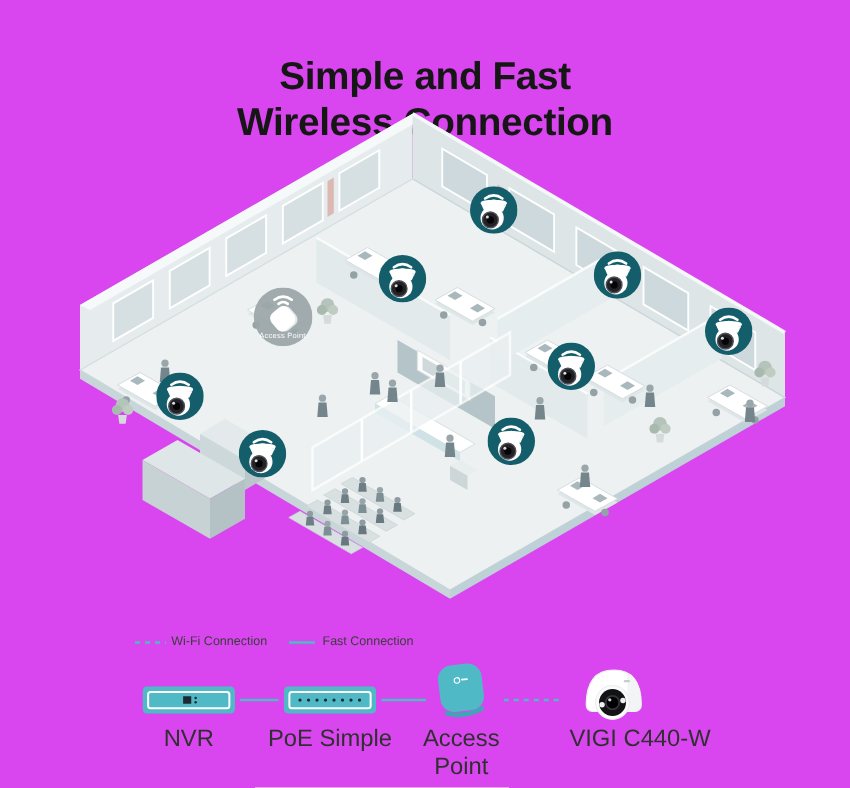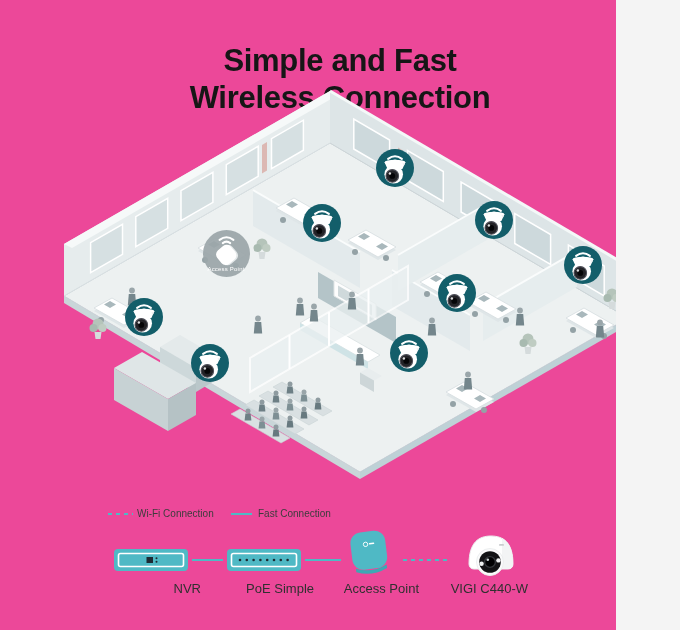--- a/index.html
+++ b/index.html
@@ -1,35 +1,35 @@
 <!DOCTYPE html>
 <html><head>
 <meta charset="utf-8">
 <style>
   html,body{margin:0;padding:0;background:#f4f4f4;}
   *{box-sizing:border-box;}
-  #page{position:relative;width:616px;height:630px;background:#ec4899;overflow:hidden;
+  #page{position:relative;width:680px;height:630px;background:#d946ef;overflow:hidden;
         font-family:"Liberation Sans","DejaVu Sans",sans-serif;}
   
   .title{position:absolute;top:42px;left:0;width:680px;text-align:center;
          font-size:31px;line-height:37px;font-weight:700;color:#161616;letter-spacing:-0.3px;}
   
   .scene{position:absolute;left:0;top:0;width:680px;height:630px;}
   .building{position:absolute;left:0;top:0;}
   
   .cam-badge{position:absolute;width:38px;height:38px;}
   .cam-badge svg{display:block;}
   
   .ap-badge{position:absolute;width:47px;height:47px;}
   .ap-badge svg{display:block;}
   .ap-badge-label{position:absolute;left:0;bottom:5px;width:100%;text-align:center;
                   font-size:6px;color:#ffffff;letter-spacing:0.2px;}
   
   .legend-item-label{position:absolute;font-size:10px;color:#3c3c3c;}
-  .dev-label{position:absolute;top:581px;text-align:right;font-size:13px;color:#303030;}
+  .dev-label{position:absolute;top:581px;text-align:center;font-size:19px;color:#303030;}
   .conn{position:absolute;}
   .abs{position:absolute;}
 </style>
 </head>
 <body>
 
 <div id="page">
 
   <svg width="0" height="0" style="position:absolute" aria-hidden="true">
     <defs>
@@ -313,16 +313,16 @@
       <circle cx="28" cy="33" r="10.8" fill="#131316"></circle>
       <circle cx="19.6" cy="34.8" r="2.2" fill="#eef0f1"></circle>
       <circle cx="36.4" cy="31.4" r="2.2" fill="#eef0f1"></circle>
       <circle cx="28" cy="33" r="5.4" fill="#000002" stroke="#34363b" stroke-width="1.4"></circle>
       <circle cx="25.8" cy="30.8" r="1.3" fill="#ccd2d6"></circle>
     </svg>
 
     <div class="dev-label" style="left:101px;width:100px">NVR</div>
     <div class="dev-label" style="left:214px;width:100px">PoE Simple</div>
     <div class="dev-label" style="left:319px;width:100px">Access Point</div>
-    <div class="dev-label" style="left:408px;width:120px">VIGI C440-W</div>
+    <div class="dev-label" style="left:452px;width:120px">VIGI C440-W</div>
   </div>
 
 </div>
 
 </body></html>

